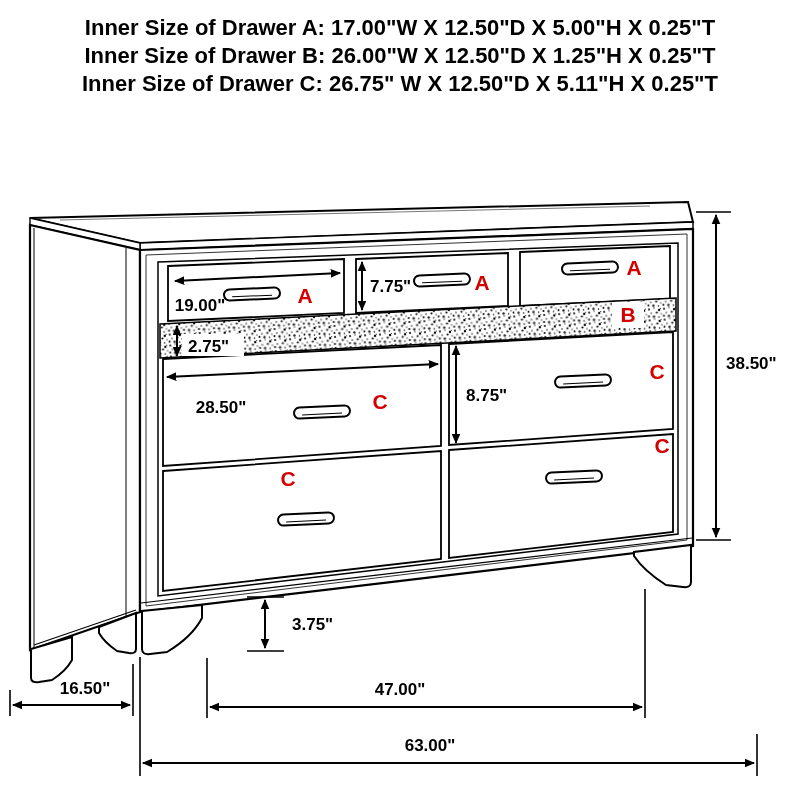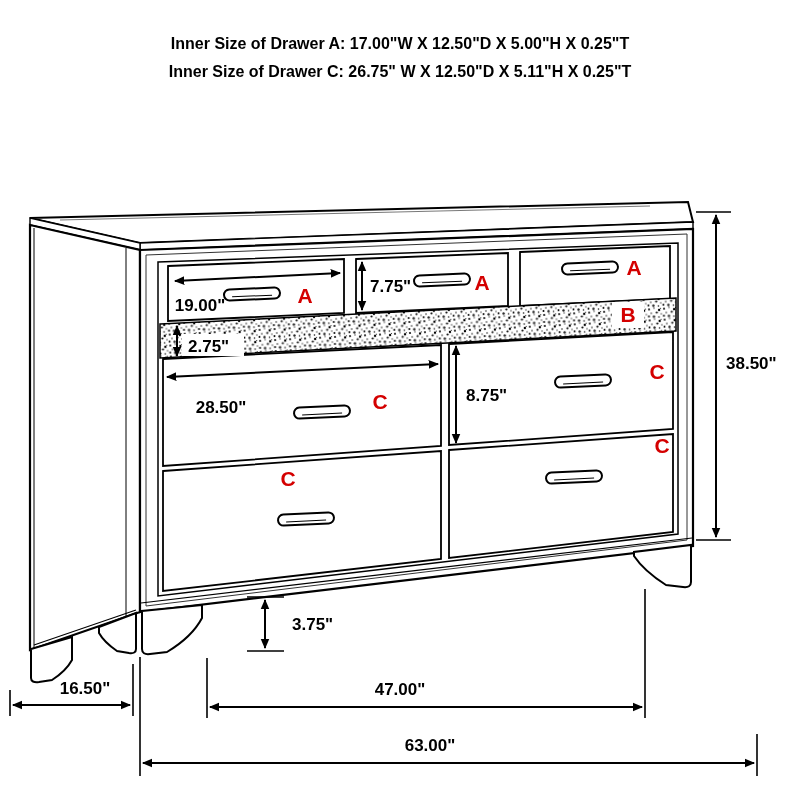--- a/index.html
+++ b/index.html
@@ -2,34 +2,35 @@
 <html><head>
 <meta charset="utf-8">
 <style>
   html,body{margin:0;padding:0;}
   body{
     width:800px;height:800px;position:relative;background:#ffffff;
     font-family:"Liberation Sans",sans-serif;overflow:hidden;
   }
   .header{
     position:absolute;top:14px;left:0;width:800px;text-align:center;
-    font-weight:bold;font-size:16px;line-height:28px;color:#000;margin-top:16px;
+    font-weight:bold;font-size:22px;line-height:28px;color:#000;
   }
   svg{position:absolute;top:0;left:0;}
   text.letter{fill:#d40000;font-family:"Liberation Sans",sans-serif;font-weight:bold;font-size:21px;text-anchor:middle;}
   text.dim{fill:#000000;font-family:"Liberation Sans",sans-serif;font-weight:bold;font-size:17px;}
   .dimline{stroke:#000;stroke-width:2;}
   .extline{stroke:#000;stroke-width:1.6;}
   .outline{stroke:#000;fill:#ffffff;}
 </style>
 </head>
 <body>
 
 <div class="header">
   <div>Inner Size of Drawer A: 17.00"W X 12.50"D X 5.00"H X 0.25"T</div>
+  <div>Inner Size of Drawer B: 26.00"W X 12.50"D X 1.25"H X 0.25"T</div>
   <div>Inner Size of Drawer C: 26.75" W X 12.50"D X 5.11"H X 0.25"T</div>
 </div>
 
 <svg width="800" height="800" viewBox="0 0 800 800">
   <defs>
     <marker id="ah" viewBox="0 0 10 10" refX="8.5" refY="5" markerWidth="11" markerHeight="11" orient="auto-start-reverse" markerUnits="userSpaceOnUse">
       <path d="M0,1 L9.5,5 L0,9 Z" fill="#000"></path>
     </marker>
     <pattern id="speckle" width="15" height="11" patternUnits="userSpaceOnUse" patternTransform="rotate(-3)">
       <rect width="15" height="11" fill="#ffffff"></rect>

